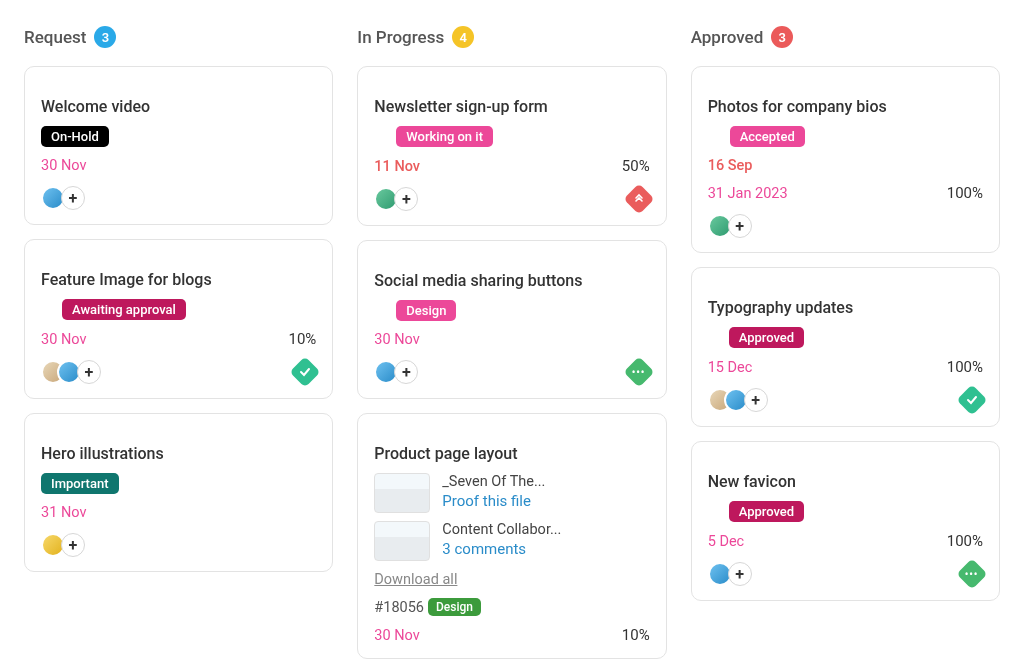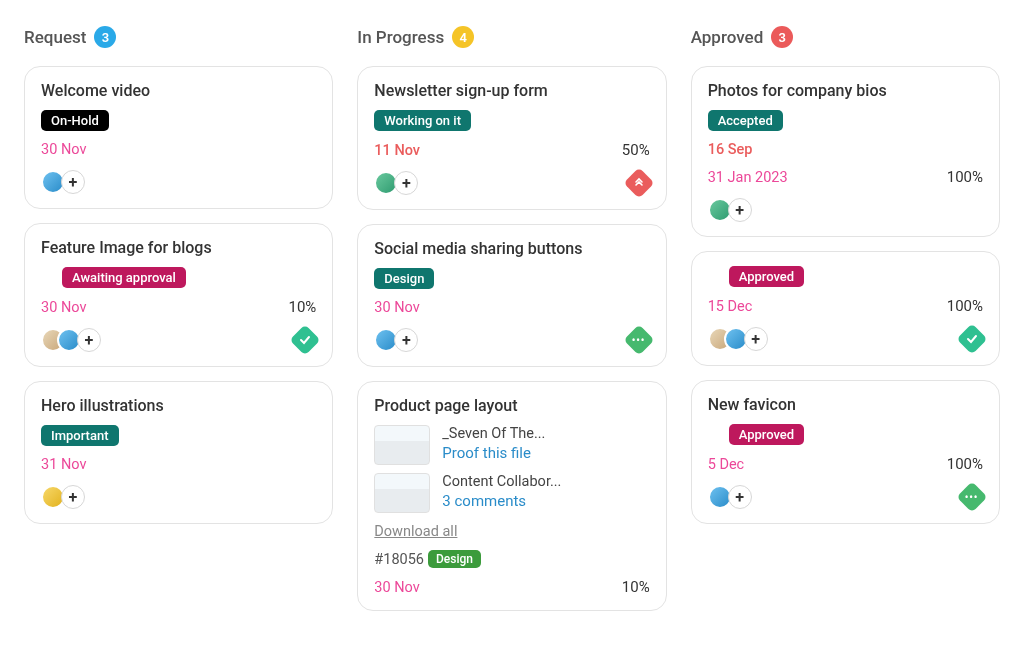--- a/index.html
+++ b/index.html
@@ -17,35 +17,35 @@
     display: inline-flex; align-items: center; justify-content: center;
     min-width: 22px; height: 22px; border-radius: 11px;
     font-size: 13px; font-weight: 600; color: #fff;
   }
   .count-blue   { background: #2aa9e8; }
   .count-yellow { background: #f5c427; }
   .count-red    { background: #eb5a5a; }
 
   .card {
     border: 1px solid #e3e3e3;
-    border-radius: 16px;
-    padding: 14px 16px 14px 16px;
+    border-radius: 10px;
+    padding: 30px 16px 14px 16px;
     background: #fff;
     display: flex; flex-direction: column; gap: 10px;
   }
   .card-title { font-size: 16px; font-weight: 500; color: #333; }
   .tag {
     align-self: flex-start;
     font-size: 13px; font-weight: 500;
     color: #fff; padding: 3px 10px; border-radius: 5px;
   }
   .tag-orange { background: #000000; }
   .tag-purple { background: #be185d; margin-left: 21px; }
   .tag-red    { background: #0f766e; }
-  .tag-lgreen { background: #0f766e; }
+  .tag-lgreen { background: #ec4899; margin-left: 22px; }
   .tag-dgreen { background: #3c9b3c; }
 
   .date-row { display: flex; align-items: center; justify-content: space-between; }
   .date { font-size: 14.5px; color: #ec4899; }
   .date-red { color: #ea5c5c; font-weight: 500; }
   .pct { font-size: 15px; color: #333; text-align: right; }
 
   .bottom-row { display: flex; align-items: center; justify-content: space-between; margin-top: 2px; }
   .avatars { display: flex; align-items: center; }
   .avatar {
@@ -232,20 +232,21 @@
       </div>
       <div class="bottom-row">
         <div class="avatars">
           <span class="avatar av-green"></span>
           <span class="add-avatar">+</span>
         </div>
       </div>
     </div>
 
     <div class="card">
+      <div class="card-title">Typography updates</div>
       <span class="tag tag-purple">Approved</span>
       <div class="date-row">
         <div class="date">15 Dec</div>
         <div class="pct">100%</div>
       </div>
       <div class="bottom-row">
         <div class="avatars">
           <span class="avatar av-beige"></span>
           <span class="avatar av-blue"></span>
           <span class="add-avatar">+</span>

